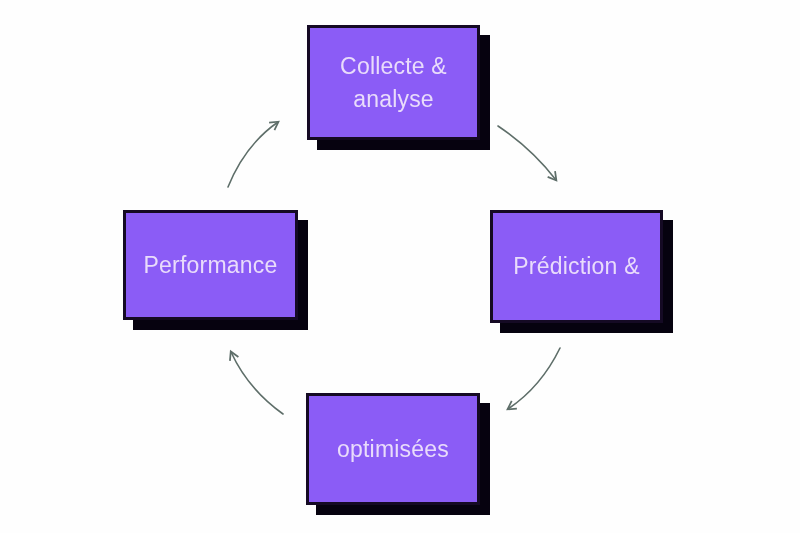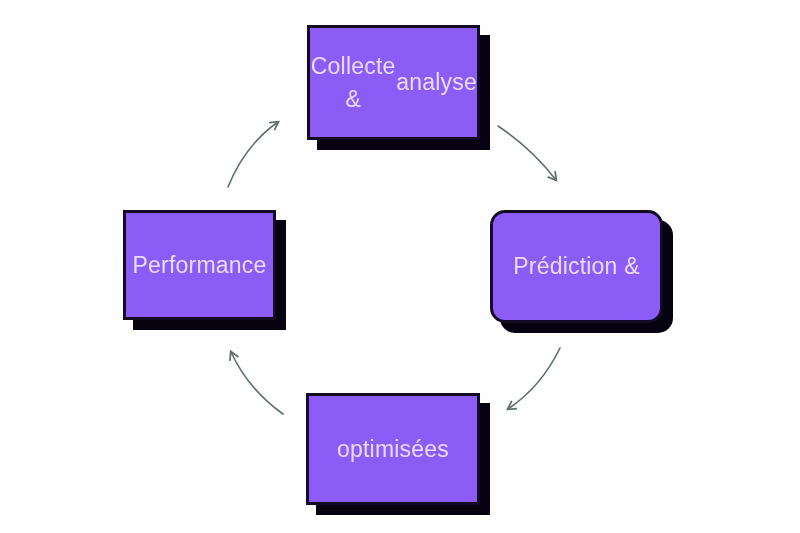--- a/index.html
+++ b/index.html
@@ -8,37 +8,37 @@
     width: 800px;
     height: 533px;
     background: var(--background, #fefefe);
     overflow: hidden;
     font-family: "Liberation Sans", sans-serif;
   }
   .node {
     position: absolute;
     box-sizing: border-box;
     display: flex;
-    flex-direction: row;
+    flex-direction: column;
     align-items: center;
     justify-content: center;
     text-align: center;
     background: var(--node-fill, #8b5cf6);
     border: 3px solid var(--node-border, #150a24);
     box-shadow: 10px 10px 0 var(--node-shadow, #06020f);
     color: var(--node-text, #e9dcfb);
     font-size: 23px;
     line-height: 1.42;
     letter-spacing: 0.2px;
   }
   .node span { display: block; }
   .node-top    { left: 307px; top:  25px; width: 173px; height: 115px; }
-  .node-right  { left: 490px; top: 210px; width: 173px; height: 113px; border-radius: 15px; }
+  .node-right  { left: 490px; top: 210px; width: 173px; height: 113px; }
   .node-bottom { left: 306px; top: 393px; width: 174px; height: 112px; }
-  .node-left   { left: 123px; top: 210px; width: 153px; height: 110px; }
+  .node-left   { left: 123px; top: 210px; width: 175px; height: 110px; }
   .arrows-overlay {
     position: absolute;
     left: 0; top: 0;
     width: 800px; height: 533px;
     pointer-events: none;
   }
   .arrow-stroke {
     stroke: var(--arrow, #5e6e69);
     fill: none;
   }

